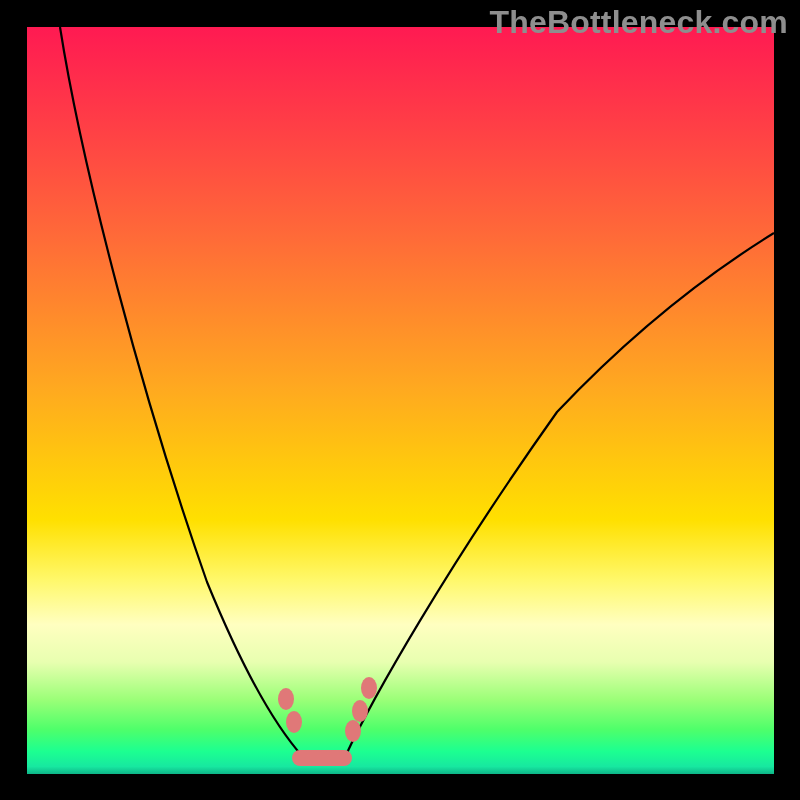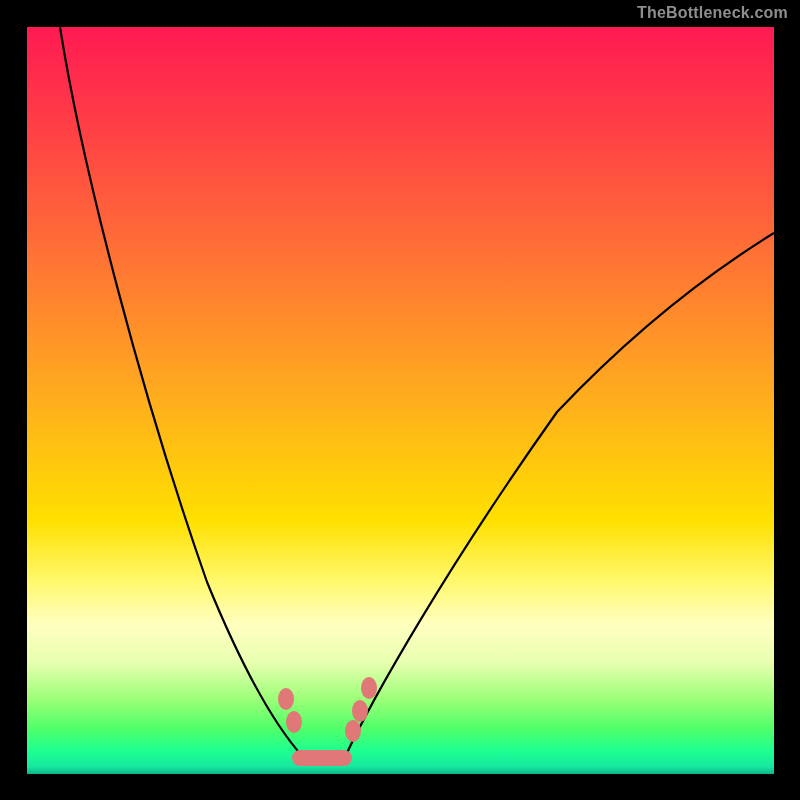--- a/index.html
+++ b/index.html
@@ -37,21 +37,21 @@
       #4fff6a 94%,
       #1cff91 97%,
       #17e8a0 99%,
       #0eb588 100%);
   }
   .watermark {
     position: absolute;
     top: 4px;
     right: 12px;
     font-family: Arial, Helvetica, sans-serif;
-    font-size: 16px;
+    font-size: 32px;
     font-weight: bold;
     color: #8e8e8e;
     letter-spacing: 0.2px;
   }
   svg.curves {
     position: absolute;
     top: 27px;
     left: 27px;
     width: 747px;
     height: 747px;

